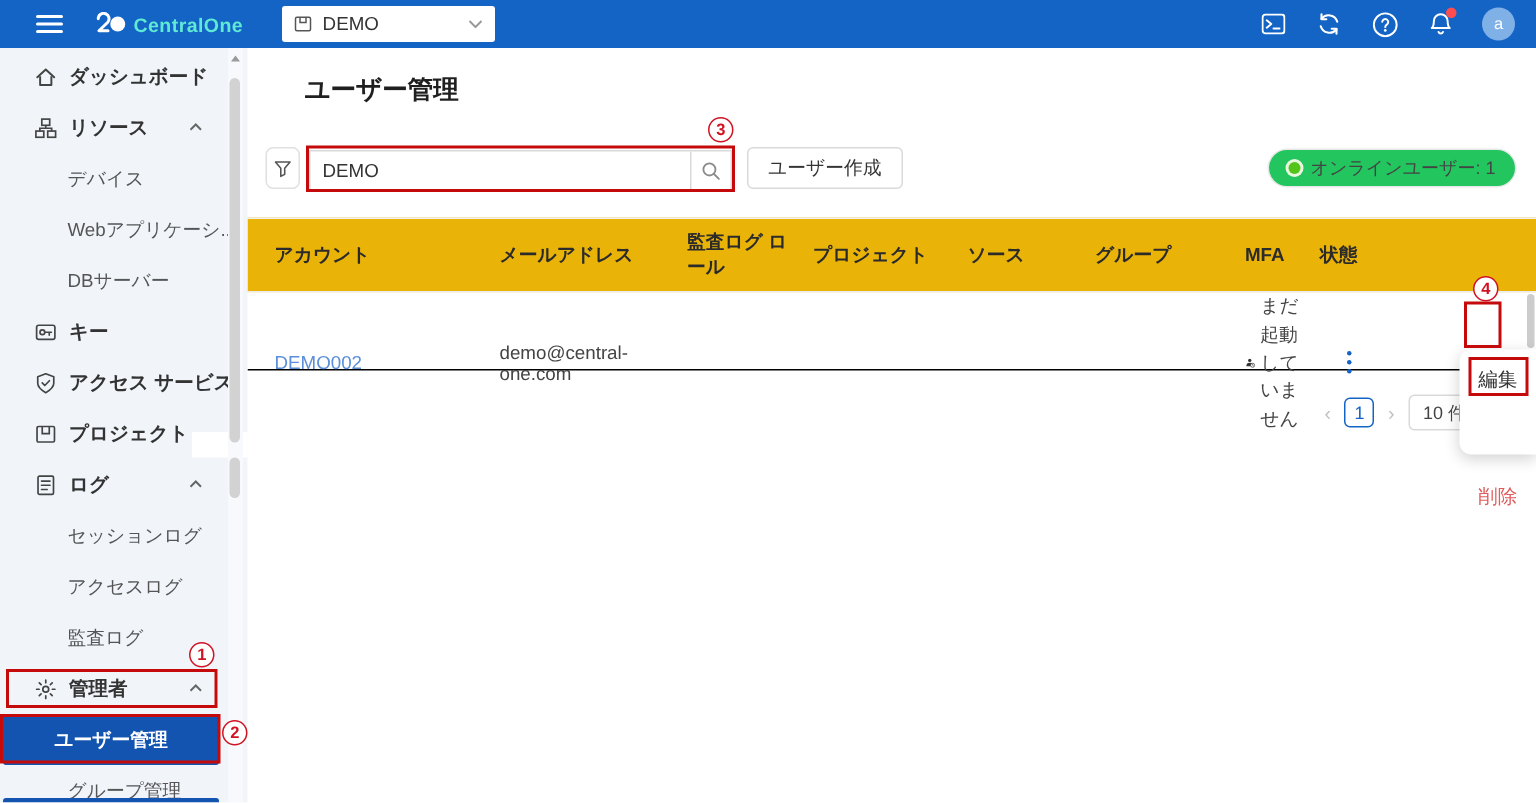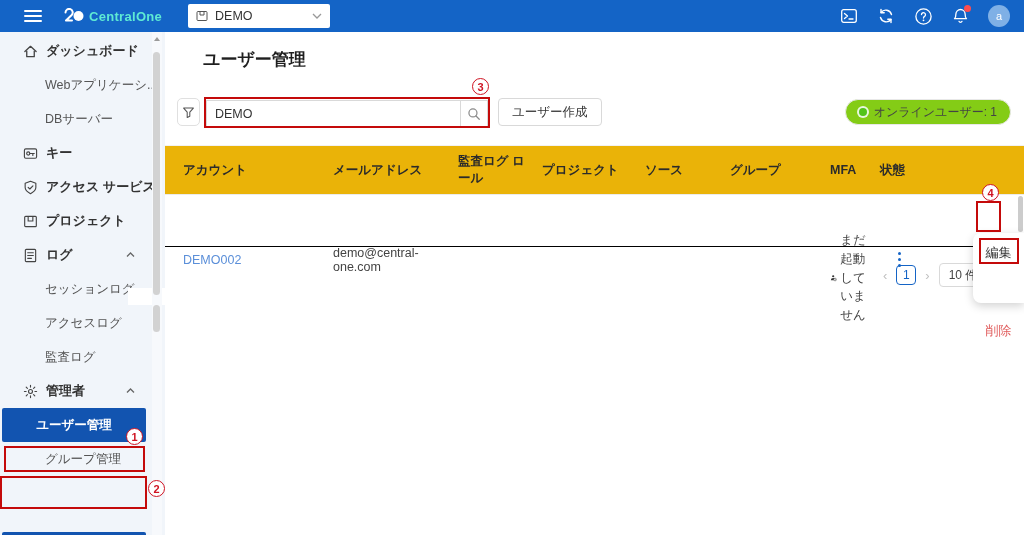--- a/index.html
+++ b/index.html
@@ -37,33 +37,33 @@
   
   .main { position:absolute; top:32px; left:165px; width:859px; height:503px; background:#fff; }
   .page-title { position:absolute; left:38px; top:16px; font-size:17px; font-weight:bold; color:#1f1f1f; }
 
   .filter-btn { position:absolute; left:12px; top:66px; width:23px; height:28px; background:#fff; border:1px solid #e0e0e0; border-radius:5px; display:flex; align-items:center; justify-content:center; cursor:pointer; }
   .search-wrap { position:absolute; left:41px; top:68px; width:282px; height:27px; border:1px solid #d9d9d9; background:#fff; display:flex; align-items:center; }
   .search-wrap input { flex:1; border:none; outline:none; height:100%; padding:0 8px; font-size:12.5px; color:#333; font-family:inherit; background:transparent; }
   .search-sep { width:1px; height:100%; background:#d9d9d9; }
   .search-mag { width:26px; display:flex; align-items:center; justify-content:center; cursor:pointer; }
   .create-btn { position:absolute; left:333px; top:66px; height:28px; padding:0 13px; background:#fff; border:1px solid #d9d9d9; border-radius:4px; font-size:12.5px; color:#333; display:flex; align-items:center; cursor:pointer; font-family:inherit; }
-  .online-badge { position:absolute; right:13px; top:67px; height:26px; border:1px solid #e8e8e8; border-radius:13px; background:#84cc16; display:flex; align-items:center; gap:7px; padding:0 13px; font-size:12px; color:#444; }
+  .online-badge { position:absolute; right:13px; top:67px; height:26px; border:1px solid #e8e8e8; border-radius:13px; background:#22c55e; display:flex; align-items:center; gap:7px; padding:0 13px; font-size:12px; color:#444; }
   .online-dot { width:8px; height:8px; border-radius:50%; background:#52c41a; box-shadow:0 0 0 2px #e9f7df; }
 
   
   .tbl { position:absolute; left:0; top:113px; width:859px; }
   .tbl-head, .tbl-row { display:grid; grid-template-columns:150px 125px 84px 103px 85px 100px 50px 95px 1fr; padding-left:18px; align-items:center; }
   .tbl-head { height:50px; background:#eab308; border-top:1px solid #f2f2f2; border-bottom:1px solid #ebebeb; }
   .tbl-head .th { font-size:12.5px; font-weight:bold; color:#2b2b2b; line-height:1.35; padding-right:10px; }
   .tbl-row { height:52px; border-bottom:1px solid #000000; background:#fff; }
   .cell { font-size:12.5px; color:#444; padding-right:8px; }
   .cell.link { color:#5b8fd9; cursor:pointer; }
   .cell.source div { line-height:1.55; }
-  .cell.status { display:flex; align-items:center; gap:3px;margin-top:36px; }
+  .cell.status { display:flex; align-items:center; gap:3px; }
   .cell.status .st-txt { width:80px; line-height:1.5; }
   .cell.actions { display:flex; justify-content:flex-start; padding-left:12px; }
   .dots { display:flex; flex-direction:column; gap:3px; cursor:pointer; padding:4px 6px; }
   .dots i { width:3px; height:3px; border-radius:50%; background:#1464c6; }
 
   
   .pager { position:absolute; left:718px; top:231px; display:flex; align-items:center; gap:9px; }
   .pg-ar { color:#c0c0c0; font-size:13px; cursor:pointer; }
   .pg-num { width:20px; height:20px; border:1px solid #1464c6; border-radius:4px; color:#1464c6; font-size:12px; display:flex; align-items:center; justify-content:center; cursor:pointer; }
   .pg-size { height:24px; border:1px solid #d9d9d9; border-radius:4px; background:#fff; padding:0 9px; font-size:12px; color:#444; display:flex; align-items:center; white-space:nowrap; cursor:pointer; }
@@ -150,20 +150,39 @@
   <div class="sb-list">
     <div class="sb-item">
       <span class="sb-ic">
           <svg width="15" height="15" viewBox="0 0 16 16">
             <path d="M2 8 L8 2.5 L14 8" stroke="#444" stroke-width="1.4" fill="none" stroke-linecap="round" stroke-linejoin="round"></path>
             <path d="M4 7.2 V13.5 H12 V7.2" stroke="#444" stroke-width="1.4" fill="none" stroke-linejoin="round"></path>
           </svg>
         </span>
       <span>ダッシュボード</span>
     </div>
+    <div class="sb-item">
+      <span class="sb-ic">
+          <svg width="15" height="15" viewBox="0 0 16 16">
+            <rect x="5.2" y="1.5" width="5.6" height="4.4" stroke="#444" stroke-width="1.2" fill="none"></rect>
+            <rect x="1" y="10" width="5.6" height="4.4" stroke="#444" stroke-width="1.2" fill="none"></rect>
+            <rect x="9.4" y="10" width="5.6" height="4.4" stroke="#444" stroke-width="1.2" fill="none"></rect>
+            <path d="M8 6 V8 M3.8 10 V8 H12.2 V10" stroke="#444" stroke-width="1.2" fill="none"></path>
+          </svg>
+        </span>
+      <span>リソース</span>
+      <span class="chev">
+          <svg width="9" height="6" viewBox="0 0 9 6">
+            <polyline points="1,4.5 4.5,1 8,4.5" stroke="#666" stroke-width="1.3" fill="none"></polyline>
+          </svg>
+        </span>
+    </div>
+    <div class="sb-item sub">
+        <span>デバイス</span>
+      </div>
     <div class="sb-item sub">
         <span>Webアプリケーシ...</span>
       </div>
     <div class="sb-item sub">
         <span>DBサーバー</span>
       </div>
     <div class="sb-item">
       <span class="sb-ic">
           <svg width="15" height="15" viewBox="0 0 16 16">
             <rect x="1.5" y="3" width="13" height="10" rx="1.5" stroke="#444" stroke-width="1.2" fill="none"></rect>

